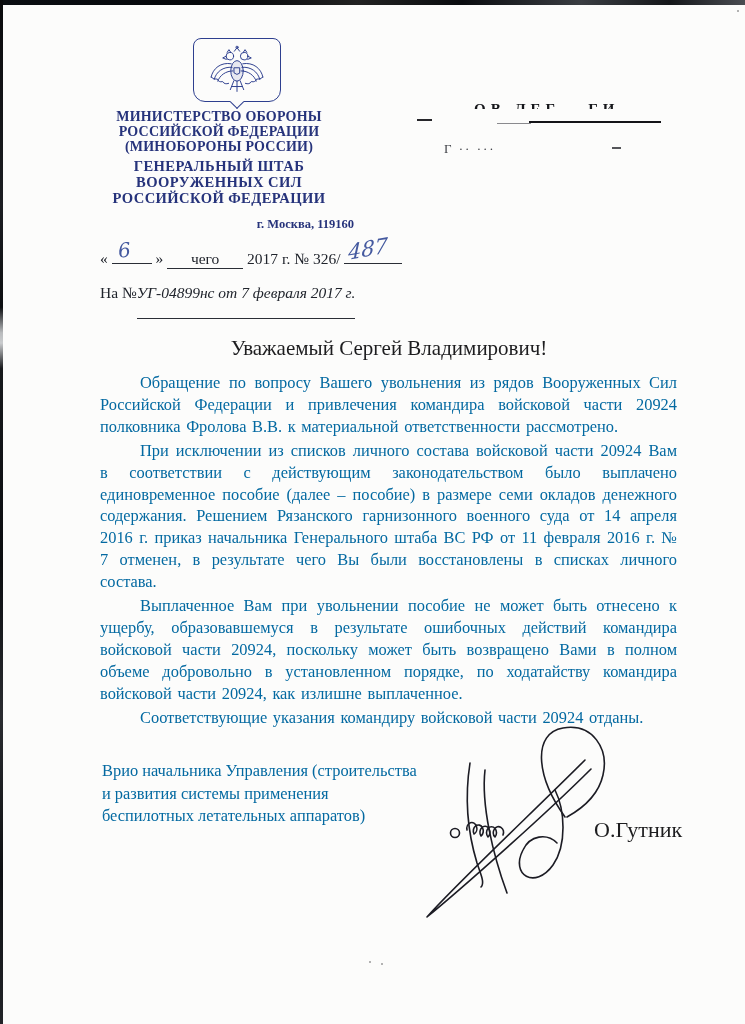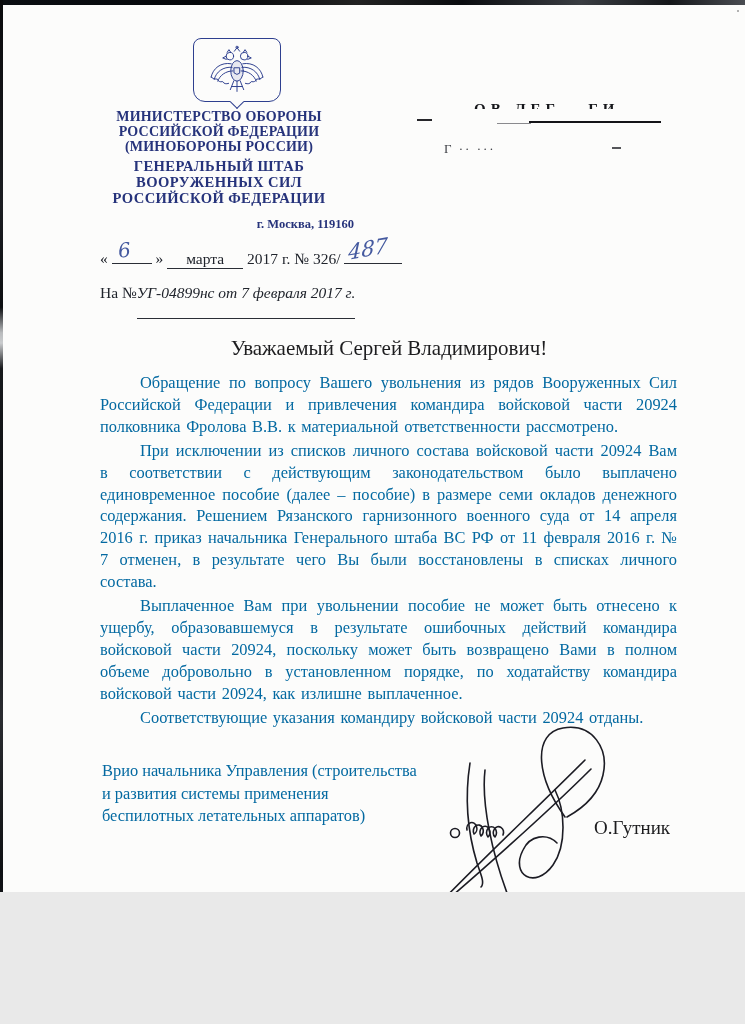--- a/index.html
+++ b/index.html
@@ -2,21 +2,21 @@
 <html lang="ru"><head>
 <meta charset="utf-8">
 <style>
   html,body{margin:0;padding:0;}
   body{
     width:745px;height:1024px;
     background:#e9e9e9;
     font-family:"Liberation Serif", serif;
   }
   .page{
-    position:relative;width:745px;height:892px;
+    position:relative;width:745px;height:1024px;
     background:#fcfcfb;overflow:hidden;
     color:#1d1d1f;
   }
   
   .edge-top{
     position:absolute;left:0;top:0;width:745px;height:5px;
     background:linear-gradient(90deg,#0b0e12 0%,#05070a 30%,#222 48%,#0a0c0f 62%,#3a3d42 78%,#15171a 90%,#4a4d52 100%);
   }
   .edge-left{
     position:absolute;left:0;top:0;width:3px;height:1024px;
@@ -86,21 +86,21 @@
     margin:0 0 2px 0;font-size:16.4px;line-height:21.9px;
     text-align:justify;text-indent:40px;color:#0369a1;
     word-spacing:1.5px;
   }
 
   
   .sign-position{
     position:absolute;left:102px;top:760px;width:370px;
     font-size:16.4px;line-height:22.6px;color:#0369a1;
   }
-  .sign-name{position:absolute;left:594px;top:817px;font-size:19px;color:#1d1d1f;}
+  .sign-name{position:absolute;left:594px;top:817px;font-size:22px;color:#1d1d1f;}
   .signature-svg{position:absolute;left:413px;top:713px;}
 </style>
 </head>
 <body>
 
 <div class="page">
 
   <div class="edge-top"></div>
   <div class="edge-left"></div>
   <div class="speck" style="left:737px;top:10px;width:2px;height:2px;"></div>
@@ -153,21 +153,21 @@
       <div>РОССИЙСКОЙ ФЕДЕРАЦИИ</div>
     </div>
     <div class="city">г. Москва, 119160</div>
   </div>
 
   <div class="ref">
     <div class="ref-line1">
       <span>«</span>
       <span class="blank day"><span class="hand">6</span></span>
       <span>»</span>
-      <span class="blank month">марта</span>
+      <span class="blank month">чего</span>
       <span>2017 г. № 326/</span>
       <span class="blank num"><span class="hand">487</span></span>
     </div>
     <div class="ref-line2">
       <span>На №</span><span class="reply-val">УГ-04899нс от 7 февраля 2017 г.</span>
     </div>
   </div>
 
   <div class="frag-top">
     <span>ОВ ЛЕГ</span>

